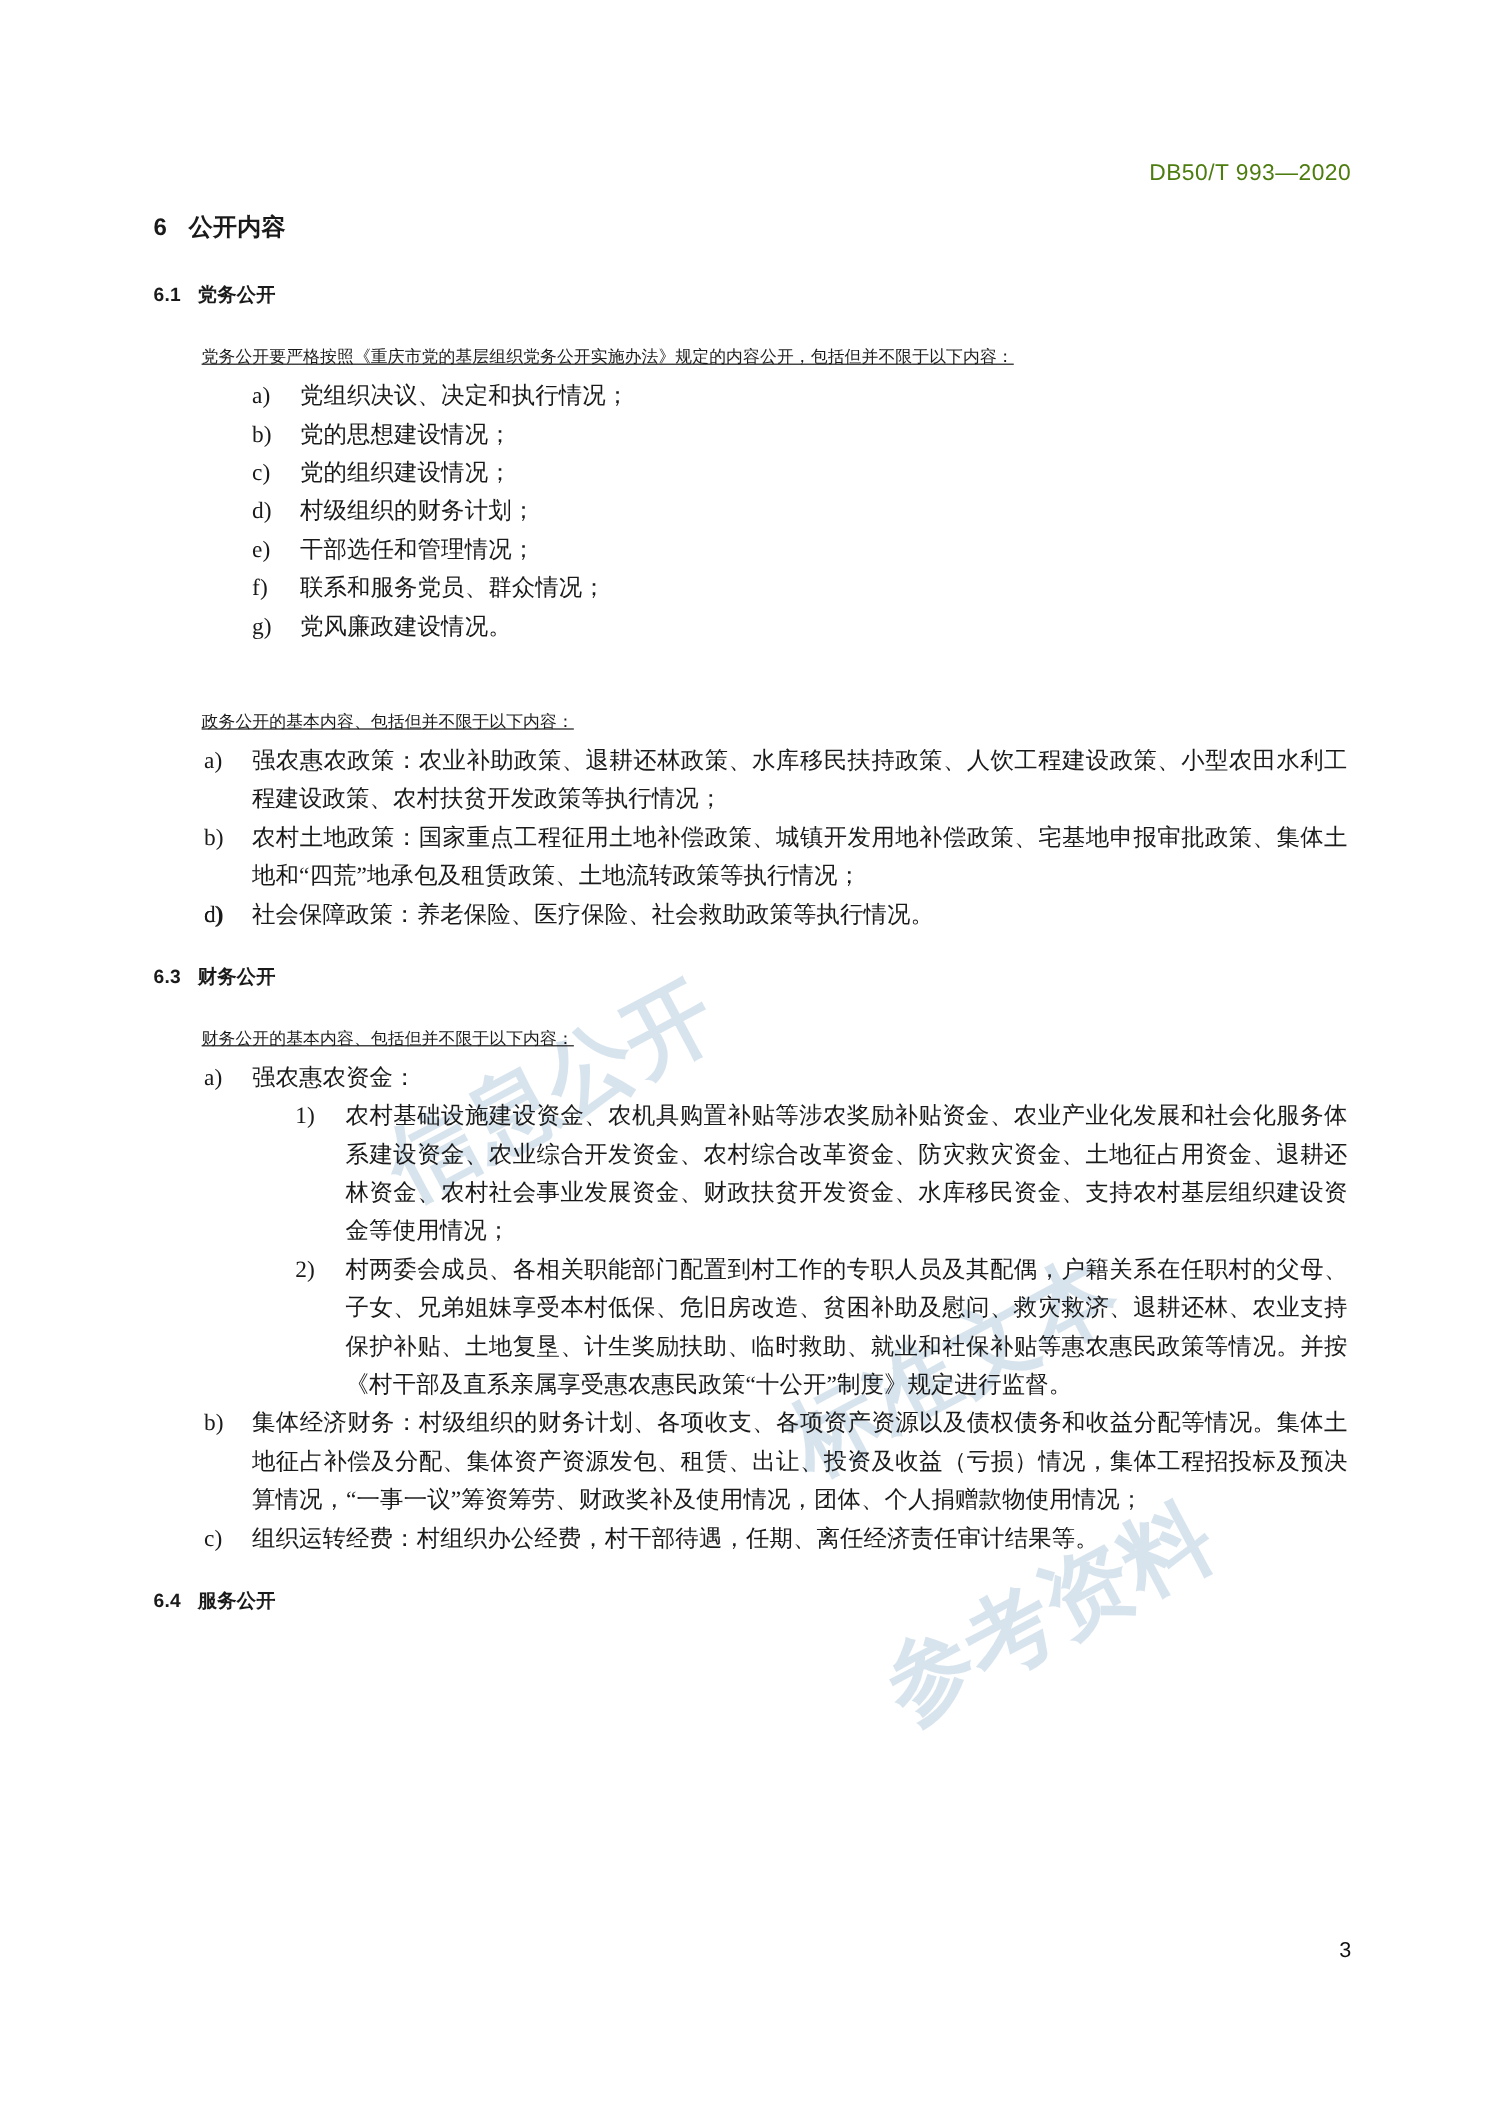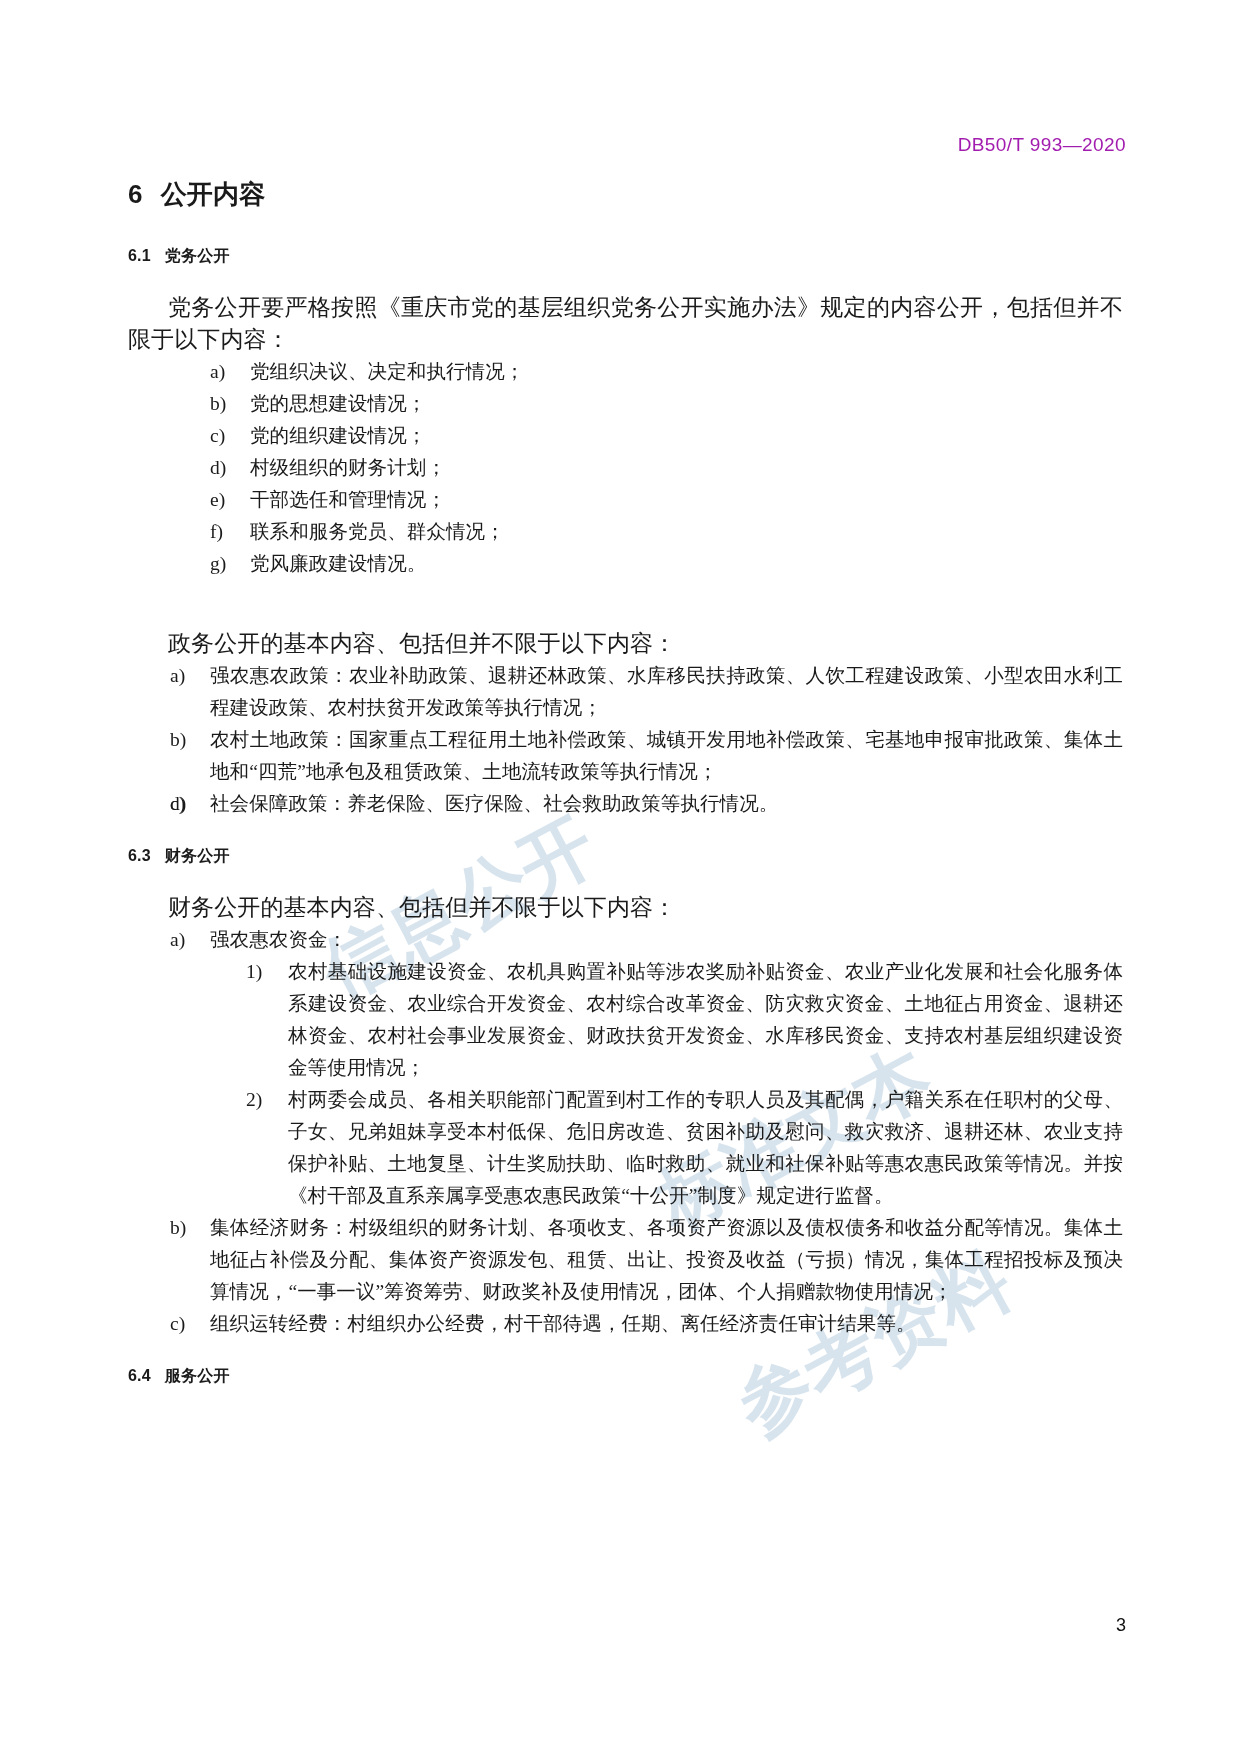--- a/index.html
+++ b/index.html
@@ -41,35 +41,35 @@
   .header {
     position:absolute;
     left:130px; right:115px; top:134px;
     height:26px;
   }
   .header-code {
     position:absolute; right:0; top:0;
     font-family:"Liberation Sans", sans-serif;
     font-size:19px;
     letter-spacing:.4px;
-    color:#a21caf;
+    color:#4d7c0f;
     white-space:nowrap;
   }
 
   
   .content {
     position:absolute;
     left:128px; top:175px;
     width:995px;
     z-index:2;
   }
 
   .h2 {
     font-family:"Liberation Sans", sans-serif;
-    font-size:26px;
+    font-size:20px;
     font-weight:700;
     margin:0 0 0 0;
     line-height:1.5;
     letter-spacing:.2px;
   }
   .h2 .num { font-weight:700; }
   .h2 .sp  { display:inline-block; width:18px; }
 
   .h3 {
     font-family:"Liberation Sans", sans-serif;
@@ -77,25 +77,26 @@
     font-weight:700;
     line-height:1.5;
     letter-spacing:.2px;
   }
   .h3 .sp { display:inline-block; width:14px; }
 
   .gap-lg { height:30px; }
   .gap-md { height:24px; }
 
   .para {
-    font-size:23px;
+    font-size:14px;
     line-height:32px;
     text-indent:40px;
     text-align:justify;
     letter-spacing:.1px;
+    text-decoration:underline;
   }
 
   
   ul.alist, ul.nlist {
     list-style:none;
     margin:0; padding:0;
   }
   ul.alist > li {
     position:relative;
     padding-left:82px;

